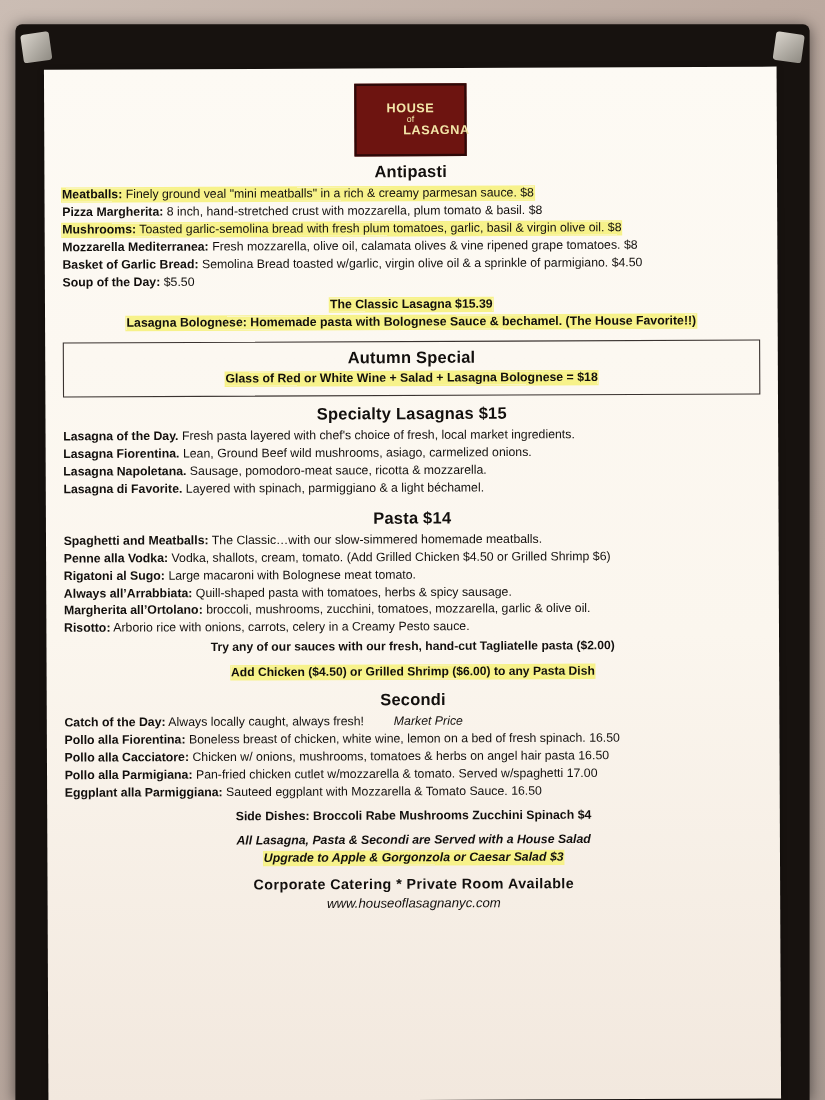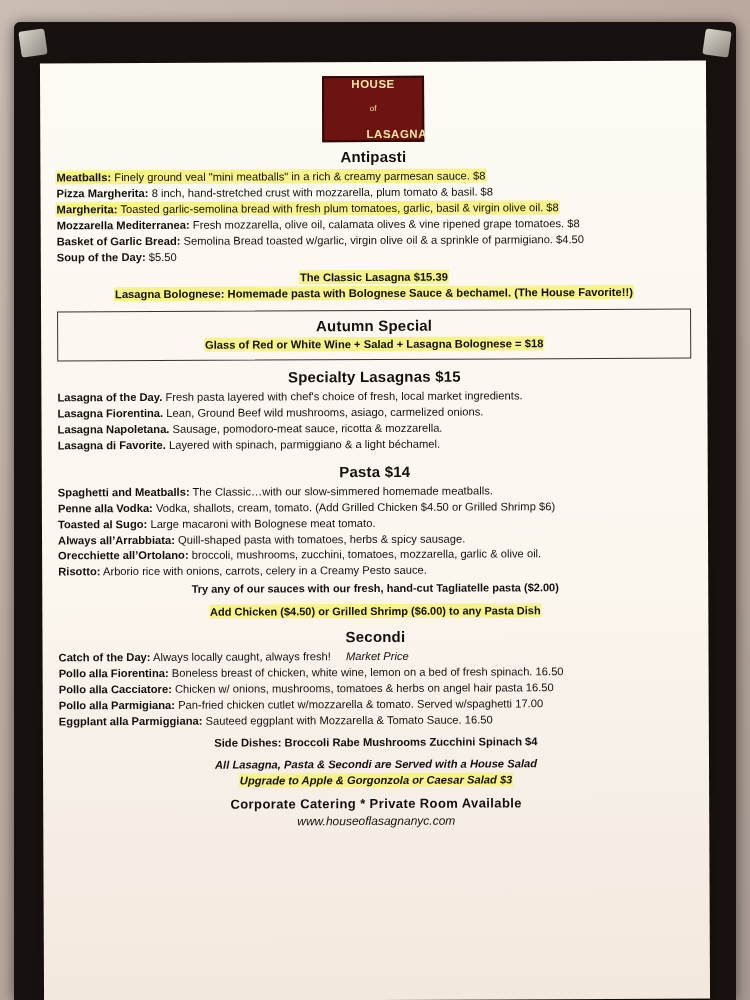--- a/index.html
+++ b/index.html
@@ -66,21 +66,21 @@
   .logo {
     width: 98px;
     height: 62px;
     margin: 2px auto 4px auto;
     background: #6d1410;
     border: 2px solid #2d0908;
     color: #f3e6a8;
     display: flex;
     flex-direction: column;
     align-items: center;
-    justify-content: space-between;
+    justify-content: center;
     line-height: 1.05;
   }
   .logo .l1 { font-size: 11.5px; font-weight: bold; letter-spacing: .5px; }
   .logo .l2 { font-size: 8px; }
   .logo .l3 { font-size: 11.5px; font-weight: bold; letter-spacing: .5px; margin-left: 47px; }
 
   .section-title {
     text-align: center;
     font-weight: bold;
     font-size: 15px;
@@ -140,21 +140,21 @@
 
       <p class="line">
         <span class="hl"><b class="nm">Meatballs:</b>
         <span>Finely ground veal "mini meatballs" in a rich &amp; creamy parmesan sauce. $8</span></span>
       </p>
       <p class="line">
         <b class="nm">Pizza Margherita:</b>
         <span>8 inch, hand-stretched crust with mozzarella, plum tomato &amp; basil. $8</span>
       </p>
       <p class="line">
-        <span class="hl"><b class="nm">Margherita:</b>
+        <span class="hl"><b class="nm">Mushrooms:</b>
         <span>Toasted garlic-semolina bread with fresh plum tomatoes, garlic, basil &amp; virgin olive oil. $8</span></span>
       </p>
       <p class="line">
         <b class="nm">Mozzarella Mediterranea:</b>
         <span>Fresh mozzarella, olive oil, calamata olives &amp; vine ripened grape tomatoes. $8</span>
       </p>
       <p class="line">
         <b class="nm">Basket of Garlic Bread:</b>
         <span>Semolina Bread toasted w/garlic, virgin olive oil &amp; a sprinkle of parmigiano. $4.50</span>
       </p>
@@ -199,45 +199,45 @@
       <div class="section-title" style="margin-top:10px;">Pasta $14</div>
       <p class="line">
         <b class="nm">Spaghetti and Meatballs:</b>
         <span>The Classic…with our slow-simmered homemade meatballs.</span>
       </p>
       <p class="line">
         <b class="nm">Penne alla Vodka:</b>
         <span>Vodka, shallots, cream, tomato. (Add Grilled Chicken $4.50 or Grilled Shrimp  $6)</span>
       </p>
       <p class="line">
-        <b class="nm">Toasted al Sugo:</b>
+        <b class="nm">Rigatoni al Sugo:</b>
         <span>Large macaroni with Bolognese meat tomato.</span>
       </p>
       <p class="line">
         <b class="nm">Always all’Arrabbiata:</b>
         <span>Quill-shaped pasta with tomatoes, herbs &amp; spicy sausage.</span>
       </p>
       <p class="line">
-        <b class="nm">Orecchiette all’Ortolano:</b>
+        <b class="nm">Margherita all’Ortolano:</b>
         <span>broccoli, mushrooms, zucchini, tomatoes, mozzarella, garlic &amp; olive oil.</span>
       </p>
       <p class="line">
         <b class="nm">Risotto:</b>
         <span>Arborio rice with onions, carrots, celery in a Creamy Pesto sauce.</span>
       </p>
       <p class="sub-note">Try any of our sauces with our fresh, hand-cut Tagliatelle pasta ($2.00)</p>
       <p class="sub-note">
         <span class="hl">Add Chicken ($4.50) or Grilled Shrimp ($6.00) to any Pasta Dish</span>
       </p>
 
       <div class="section-title" style="margin-top:10px;">Secondi</div>
       <p class="line">
         <b class="nm">Catch of the Day:</b>
         <span>Always locally caught, always fresh!</span>
-        <span class="italic" style="margin-left:12px;">Market Price</span>
+        <span class="italic" style="margin-left:24px;">Market Price</span>
       </p>
       <p class="line">
         <b class="nm">Pollo alla Fiorentina:</b>
         <span>Boneless breast of chicken, white wine, lemon on a bed of fresh spinach. 16.50</span>
       </p>
       <p class="line">
         <b class="nm">Pollo alla Cacciatore:</b>
         <span>Chicken w/ onions, mushrooms, tomatoes &amp; herbs on angel hair pasta 16.50</span>
       </p>
       <p class="line">

